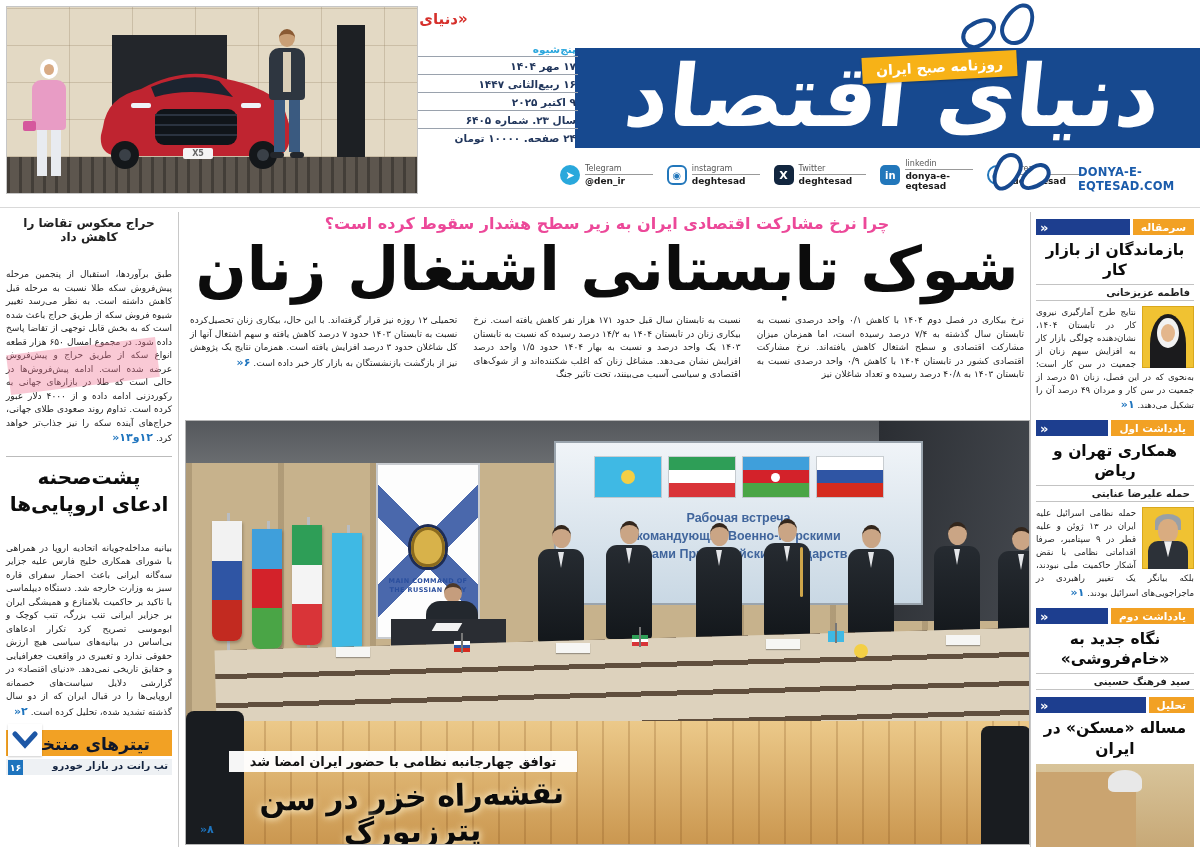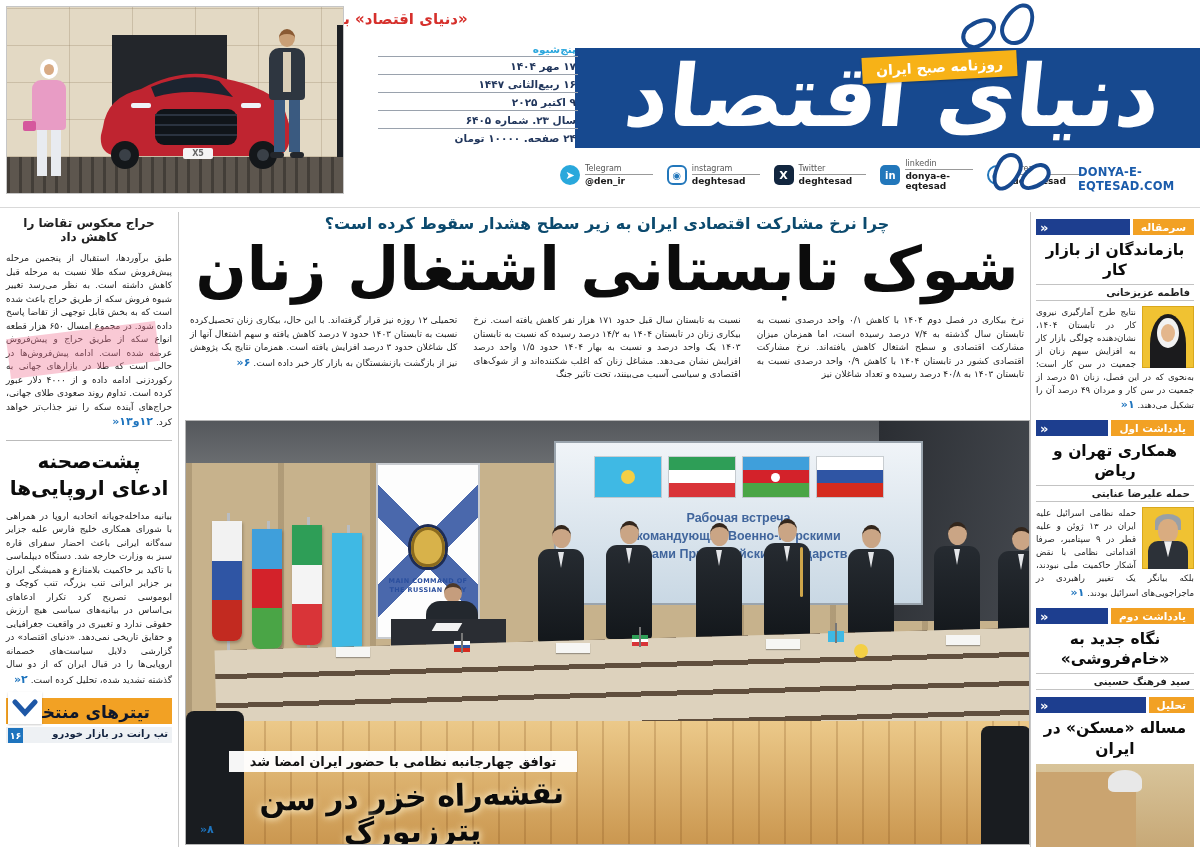--- a/index.html
+++ b/index.html
@@ -32,21 +32,21 @@
   .icn.tg { background:#29a8dc; }
   .icn.ig { background:#fff; border:2px solid #2277bb; border-radius:6px; color:#2277bb; font-size:10px;}
   .icn.tw { background:#12263f; border-radius:5px; }
   .icn.li { background:#2277bb; border-radius:5px; font-size:10px; }
   .icn.th { background:#fff; border:2px solid #2277bb; color:#2277bb; }
   .website { position:absolute; left:1078px; top:165px; direction:ltr; font-size:11.5px;
              font-weight:bold; color:#1b5cab; letter-spacing:.2px;}
   .mast-rule { position:absolute; left:0; top:207px; width:1200px; height:1px; background:#d9d9d9; }
 
   
-  .ad { position:absolute; left:6px; top:6px; width:338px; height:188px; border:1px solid #c6c6c6;
+  .ad { position:absolute; left:6px; top:6px; width:412px; height:188px; border:1px solid #c6c6c6;
         overflow:hidden; background:#e3d9c4;
         background-image:repeating-linear-gradient(0deg, transparent 0 36px, rgba(140,120,90,.28) 36px 37px),
                          repeating-linear-gradient(90deg, transparent 0 62px, rgba(140,120,90,.28) 62px 63px); }
   .ad-door { position:absolute; left:105px; top:28px; width:115px; height:92px; background:#23262b; }
   .ad-door2 { position:absolute; left:330px; top:18px; width:28px; height:145px; background:#1d2024; }
   .ad-floor { position:absolute; left:0; bottom:0; width:100%; height:36px; background:#5d564e;
               background-image:repeating-linear-gradient(90deg, rgba(0,0,0,.28) 0 3px, transparent 3px 12px); }
   .car-svg { position:absolute; left:84px; top:48px; }
   .plate { position:absolute; left:176px; top:141px; width:30px; height:11px; background:#f4f4f4;
            color:#666; font-size:8px; font-weight:bold; text-align:center; line-height:11px; direction:ltr;
@@ -65,21 +65,21 @@
   .wom-body { width:34px; height:50px; background:#e89cc5; border-radius:9px 9px 4px 4px; margin:1px auto 0;}
   .wom-legs { display:flex; gap:4px; justify-content:center; }
   .wom-legs div { width:10px; height:46px; background:#e8ebf0; }
   .bag { position:absolute; left:-6px; top:62px; width:13px; height:10px; background:#d5579d; border-radius:2px;}
 
   
   .vrule { position:absolute; top:212px; bottom:0; width:1px; background:#c8c8c8; }
 
   
   .center { position:absolute; left:186px; top:212px; width:842px; }
-  .lead-kicker { text-align:center; font-size:16px; font-weight:bold; color:#0c4a6e; margin-top:2px;}
+  .lead-kicker { text-align:center; font-size:16px; font-weight:bold; color:#ec4899; margin-top:2px;}
   .lead-headline { text-align:center; font-size:60px; font-weight:bold; color:#0c0c0c; line-height:1.15;
                    letter-spacing:-1px; margin-top:2px; }
   .lede { display:flex; gap:16px; margin-top:10px; padding:0 4px; }
   .lede .col { flex:1; font-size:9px; line-height:1.5; text-align:justify; color:#222; }
   .pref { color:#1e74be; font-weight:bold; font-size:11px; white-space:nowrap; }
   .pref:after { content:"«"; }
 
   
   .photo { position:absolute; left:185px; top:420px; width:845px; height:425px; border:1px solid #b5b5b5;
            overflow:hidden; background:#c7b28c;
@@ -141,21 +141,21 @@
                 text-align:center; font-size:13px; font-weight:bold; color:#111; padding:3px 6px; }
   .ph-headline { position:absolute; left:6px; top:358px; width:440px; text-align:center; font-size:30px;
                  font-weight:bold; color:#0b0b0b; transform:rotate(-1.5deg);
                  text-shadow:0 0 6px #f6e3b8, 0 0 10px #f6e3b8; }
   .ph-pref { position:absolute; left:14px; top:402px; }
 
   
   .leftcol { position:absolute; left:6px; top:212px; width:166px; }
   .l-kicker { text-align:center; font-size:12px; font-weight:bold; color:#222; margin-top:4px; }
   .l-head1 { text-align:center; font-size:30px; font-weight:bold; color:#0c0c0c; line-height:1.25; margin-top:4px;}
-  .l-body { position:relative; font-size:9px; line-height:1.5; text-align:justify; color:#222; margin-top:8px; }
+  .l-body { position:relative; font-size:9px; line-height:1.5; text-align:justify; color:#222; margin-top:24px; }
   .wm { position:absolute; left:2px; top:78px; width:150px; height:40px; background:rgba(240,120,150,.4);
         transform:rotate(-7deg); pointer-events:none; }
   .l-div { border-top:1px solid #bbb; margin:9px 0 7px; }
   .l-head2 { text-align:center; font-size:20px; font-weight:bold; color:#0c0c0c; line-height:1.35; }
   .sel-head { position:relative; margin-top:10px; height:26px; background:#f2a124; }
   .sel-head .t { position:absolute; right:22px; top:4px; font-size:17px; font-weight:bold; color:#0f172a; }
   .sel-chev { position:absolute; left:2px; top:-6px; width:34px; height:32px; background:#fff;
               display:flex; align-items:center; justify-content:center; box-shadow:0 1px 2px rgba(0,0,0,.2);}
   .sel-row { position:relative; height:16px; background:#eef1f4; margin-top:3px; }
   .sel-row .num { position:absolute; left:2px; top:0.5px; width:15px; height:15px; background:#1e74be;

